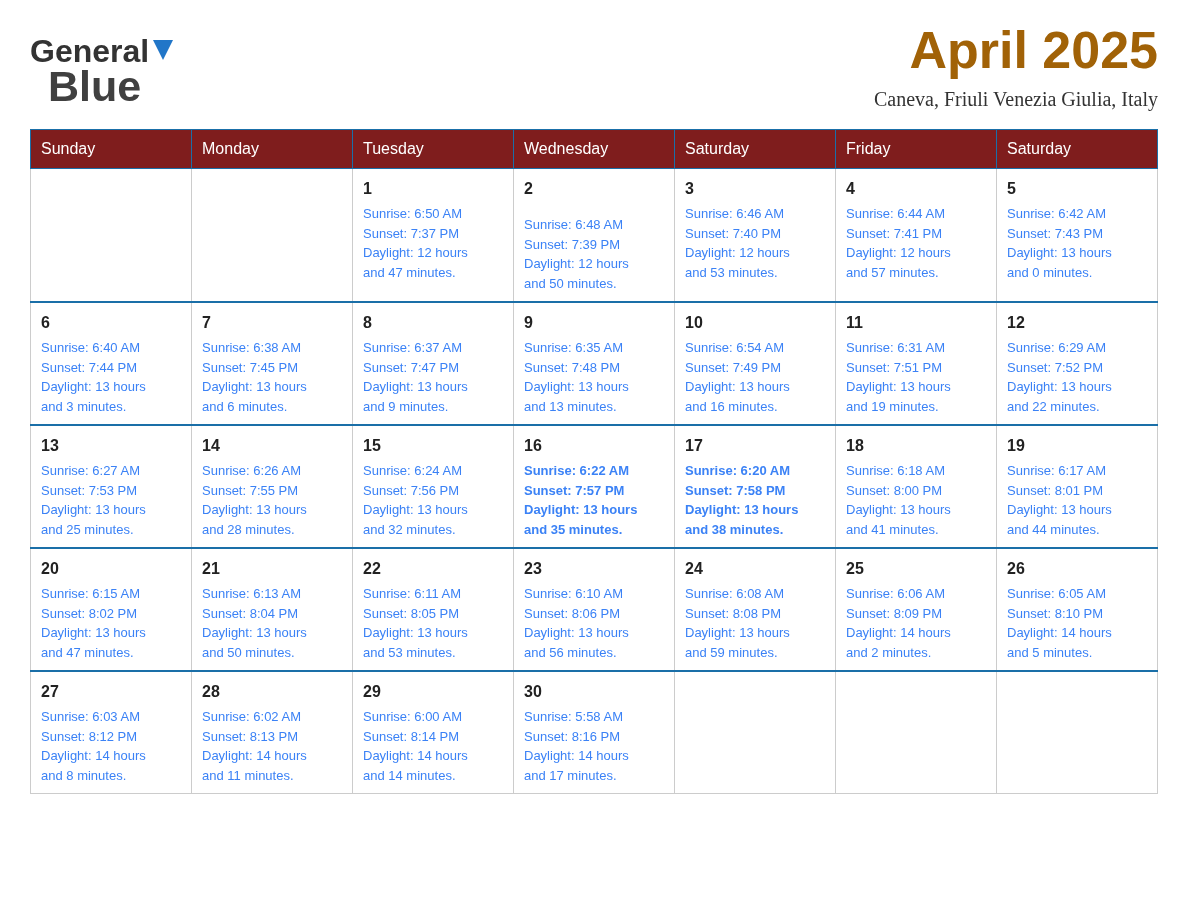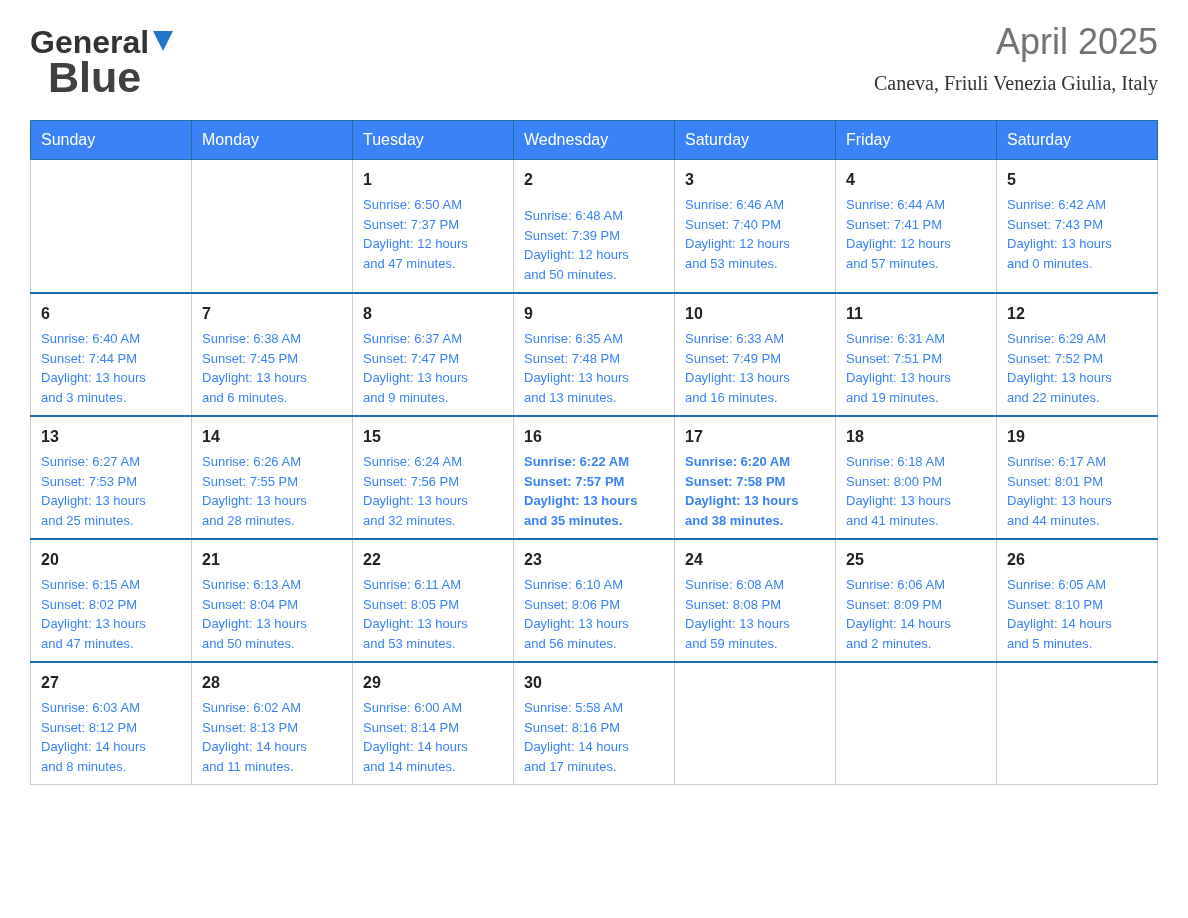--- a/index.html
+++ b/index.html
@@ -6,51 +6,51 @@
     body {
       font-family: Arial, sans-serif;
       background: #fff;
       width: 1188px;
       min-height: 918px;
       padding: 24px 30px;
     }
     .header {
       display: flex;
       justify-content: space-between;
-      align-items: flex-start;
+      align-items: flex-end;
       margin-bottom: 18px;
     }
     .logo {
       display: flex;
       flex-direction: column;
       align-items: flex-start;
     }
     .title-block {
       text-align: right;
     }
     .month-title {
-      font-size: 36px;
-      font-weight: normal;
-      color: #737373;
+      font-size: 52px;
+      font-weight: bold;
+      color: #a16207;
       line-height: 1;
     }
     .location-title {
       font-size: 20px;
       color: #333;
       font-weight: normal;
       margin-top: 12px;
       font-family: Liberation Serif, serif;
     }
     .calendar {
       width: 100%;
       border-collapse: collapse;
       border: 1px solid #ccc;
     }
     .calendar th {
-      background-color: #3b82f6;
+      background-color: #7f1d1d;
       color: #fff;
       font-size: 16px;
       font-weight: normal;
       padding: 10px 10px;
       text-align: left;
       border: 1px solid #1a6fa8;
     }
     .calendar td {
       vertical-align: top;
       border: 1px solid #ccc;
@@ -177,21 +177,21 @@
         </td>
         <td>
           <span class="day-num">9</span>
           <div class="day-info" style="white-space: pre-line;">Sunrise: 6:35 AM
 Sunset: 7:48 PM
 Daylight: 13 hours
 and 13 minutes.</div>
         </td>
         <td>
           <span class="day-num">10</span>
-          <div class="day-info" style="white-space: pre-line;">Sunrise: 6:33 AM
+          <div class="day-info" style="white-space: pre-line;">Sunrise: 6:54 AM
 Sunset: 7:49 PM
 Daylight: 13 hours
 and 16 minutes.</div>
         </td>
         <td>
           <span class="day-num">11</span>
           <div class="day-info" style="white-space: pre-line;">Sunrise: 6:31 AM
 Sunset: 7:51 PM
 Daylight: 13 hours
 and 19 minutes.</div>

